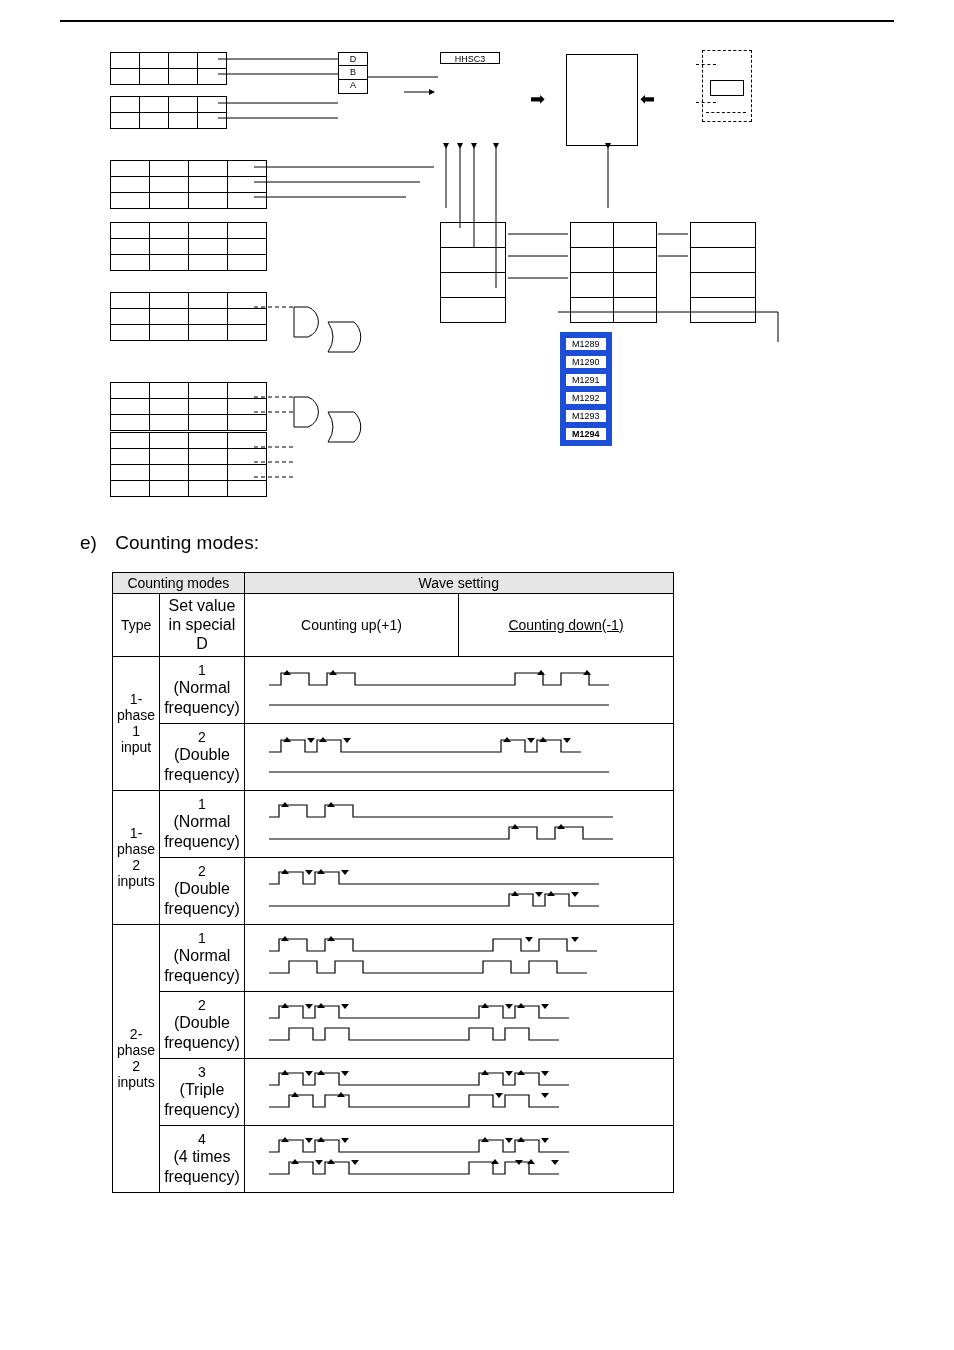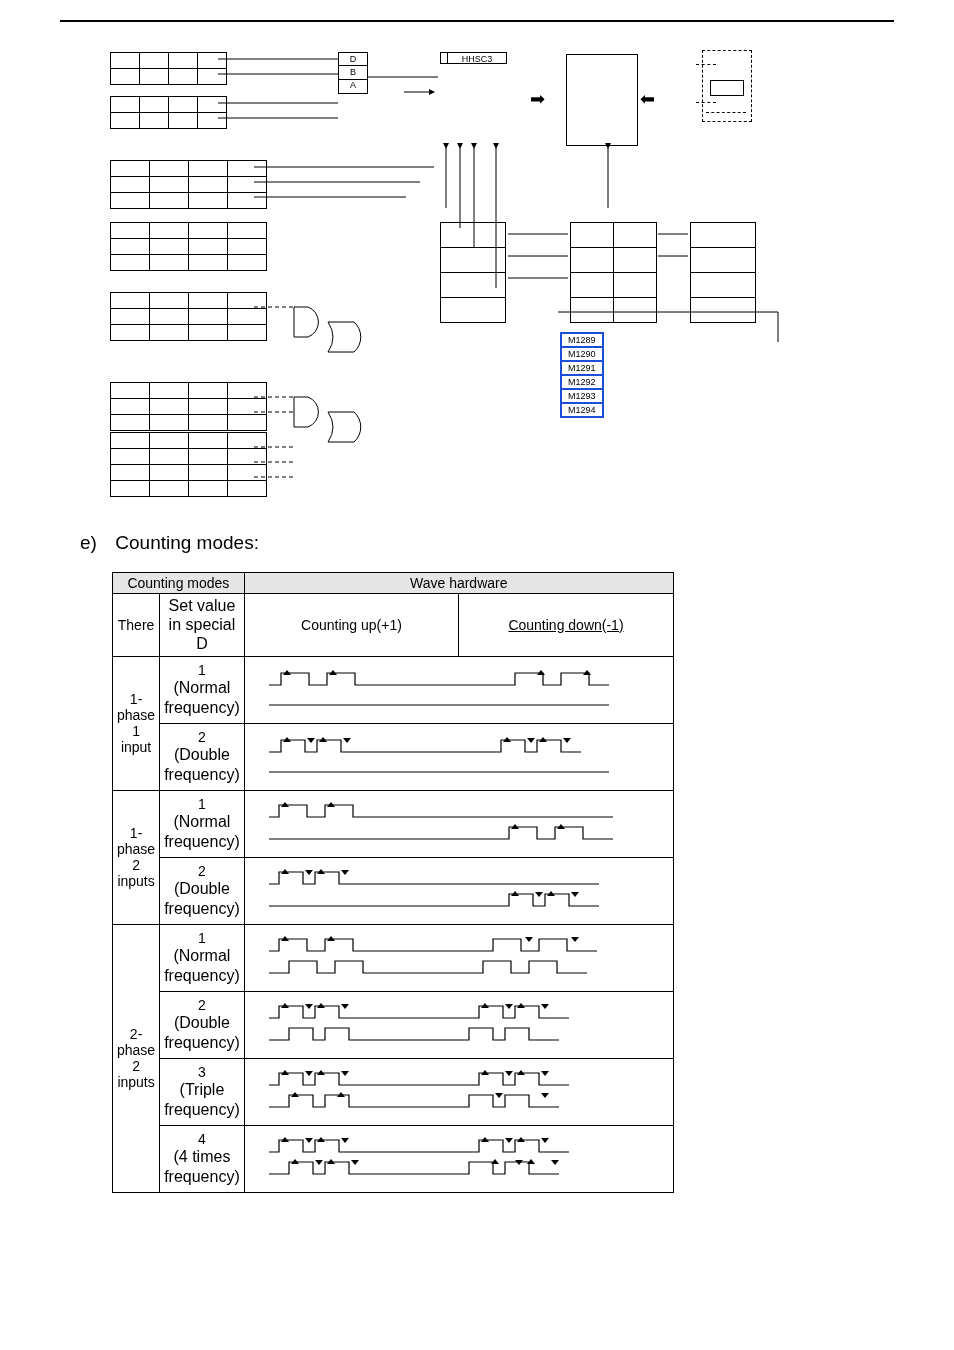--- a/index.html
+++ b/index.html
@@ -93,21 +93,21 @@
     position: absolute;
     font-size: 18px;
     color: #000;
   }
   .mcodes {
     position: absolute;
     border-collapse: collapse;
     font-size: 9px;
   }
   .mcodes td {
-    border: 2px solid #1d4ed8;
+    border: 6px solid #1d4ed8;
     padding: 0 6px;
     height: 12px;
   }
   .body-text {
     margin: 6px 60px 0 80px;
     font-size: 19px;
     line-height: 2.0;
   }
   .body-text .lbl {
     display: inline-block;
@@ -325,21 +325,21 @@
     </div>
 
     <div class="bx" style="left:228px; top:58; width:30px; height:28px;">
       <div style="border-bottom:1px solid #000">D</div>
       <div>B</div>
     </div>
 
     <div class="bx" style="left:330px; top:18; width:60px; height:12px; padding:0 4px;">HHSC0</div>
     <div class="bx" style="left:330px; top:38; width:60px; height:12px; padding:0 4px;">HHSC1</div>
     <div class="bx" style="left:330px; top:58; width:60px; height:12px; padding:0 4px;">HHSC2</div>
-    <div class="bx" style="left:337px; top:78; width:60px; height:12px; padding:0 4px;">HHSC3</div>
+    <div class="bx" style="left:330px; top:78; width:60px; height:12px; padding:0 4px;">HHSC3</div>
 
     <div class="arrow" style="left:420px; top:36px;">➡</div>
     <div class="arrow" style="left:530px; top:36px;">⬅</div>
 
     <div class="shadow-box" style="left:456px; top:2px;"></div>
 
     <div class="sv-group" style="left:596px; top:0;">
       <div class="dash" style="left:-10px; top:12px; width:20px;"></div>
       <div class="rect" style="left:4px; top:28px;"></div>
       <div class="dash" style="left:-10px; top:50px; width:20px;"></div>
@@ -437,39 +437,39 @@
       <tr>
             <td>M1291</td>
           </tr>
       <tr>
             <td>M1292</td>
           </tr>
       <tr>
             <td>M1293</td>
           </tr>
       <tr>
-            <td style="font-weight:normal">M1294</td>
+            <td style="font-weight:bold">M1294</td>
           </tr>
     </tbody>
       </table>
   </div>
 
   <div class="body-text">
     <span class="lbl">e)</span>
     <span>Counting modes:</span>
   </div>
 
   <table class="modes-table">
     <tbody>
         <tr>
       <th colspan="2" class="cm-head">Counting modes</th>
-      <th colspan="2" class="cm-head">Wave hardware</th>
-    </tr>
-    <tr>
-      <th style="width:86px;">There</th>
+      <th colspan="2" class="cm-head">Wave setting</th>
+    </tr>
+    <tr>
+      <th style="width:86px;">Type</th>
       <th style="width:100px;" class="setv">
             <small>Set value in special D</small>
           </th>
       <th style="width:231px;">Counting up(+1)</th>
       <th style="width:231px;text-decoration:underline;">Counting down(-1)</th>
     </tr>
 
     <tr>
       <td rowspan="2"><span>1-phase 1 input</span></td>
       <td class="setv">

